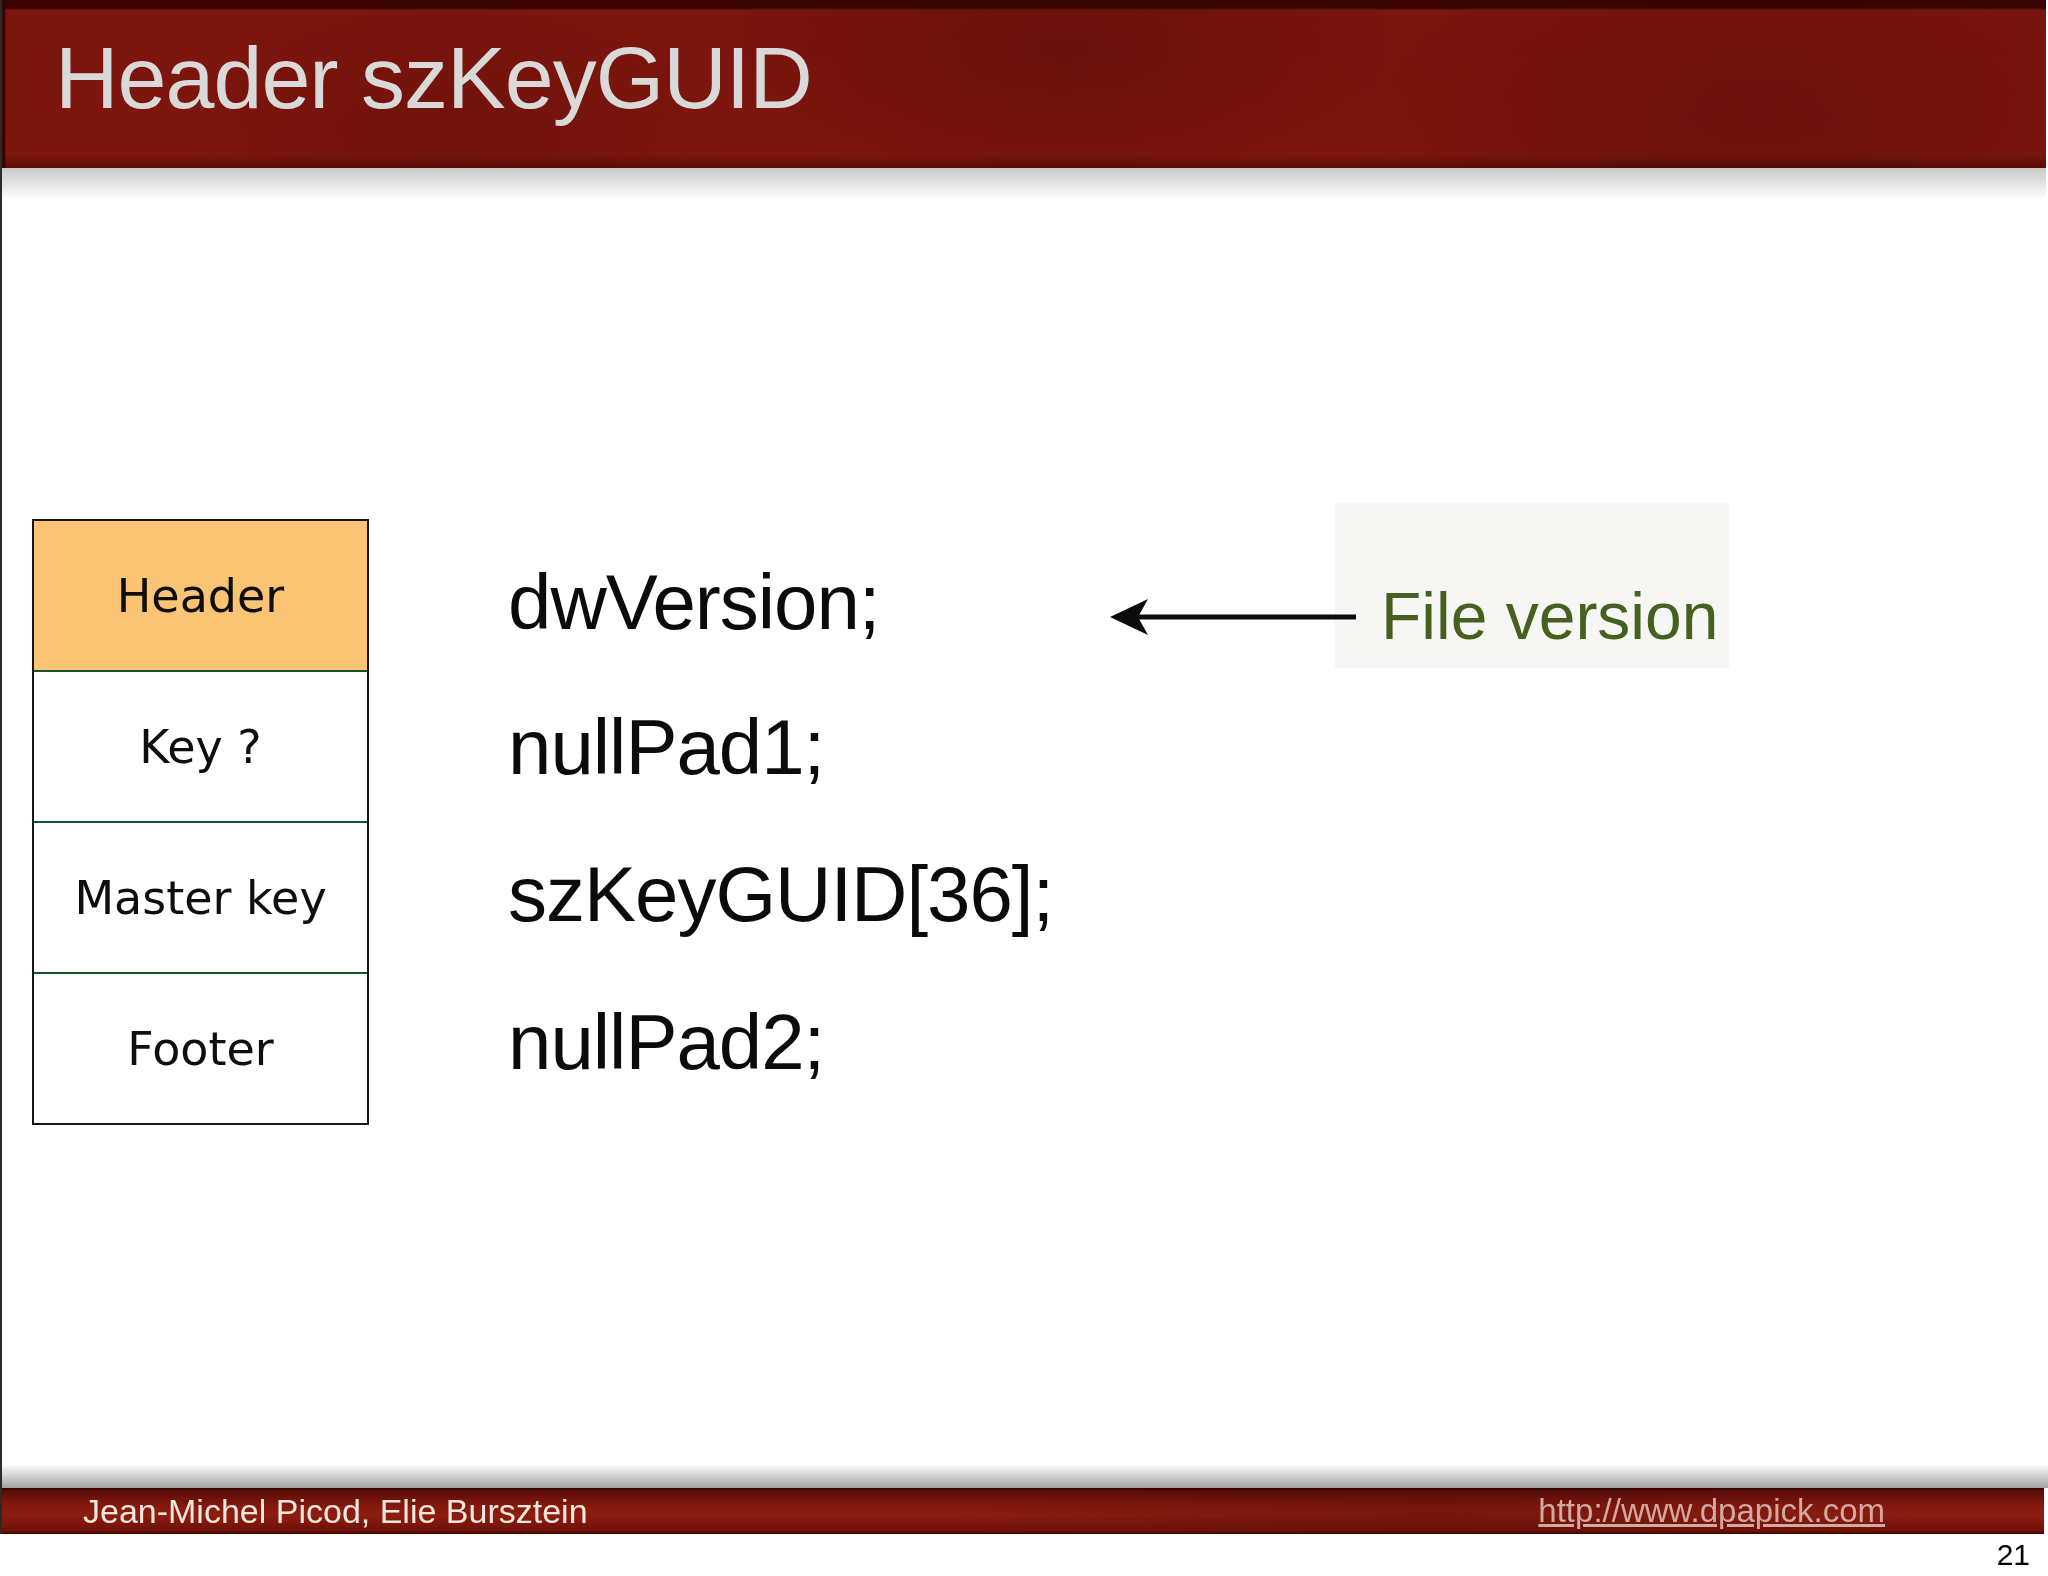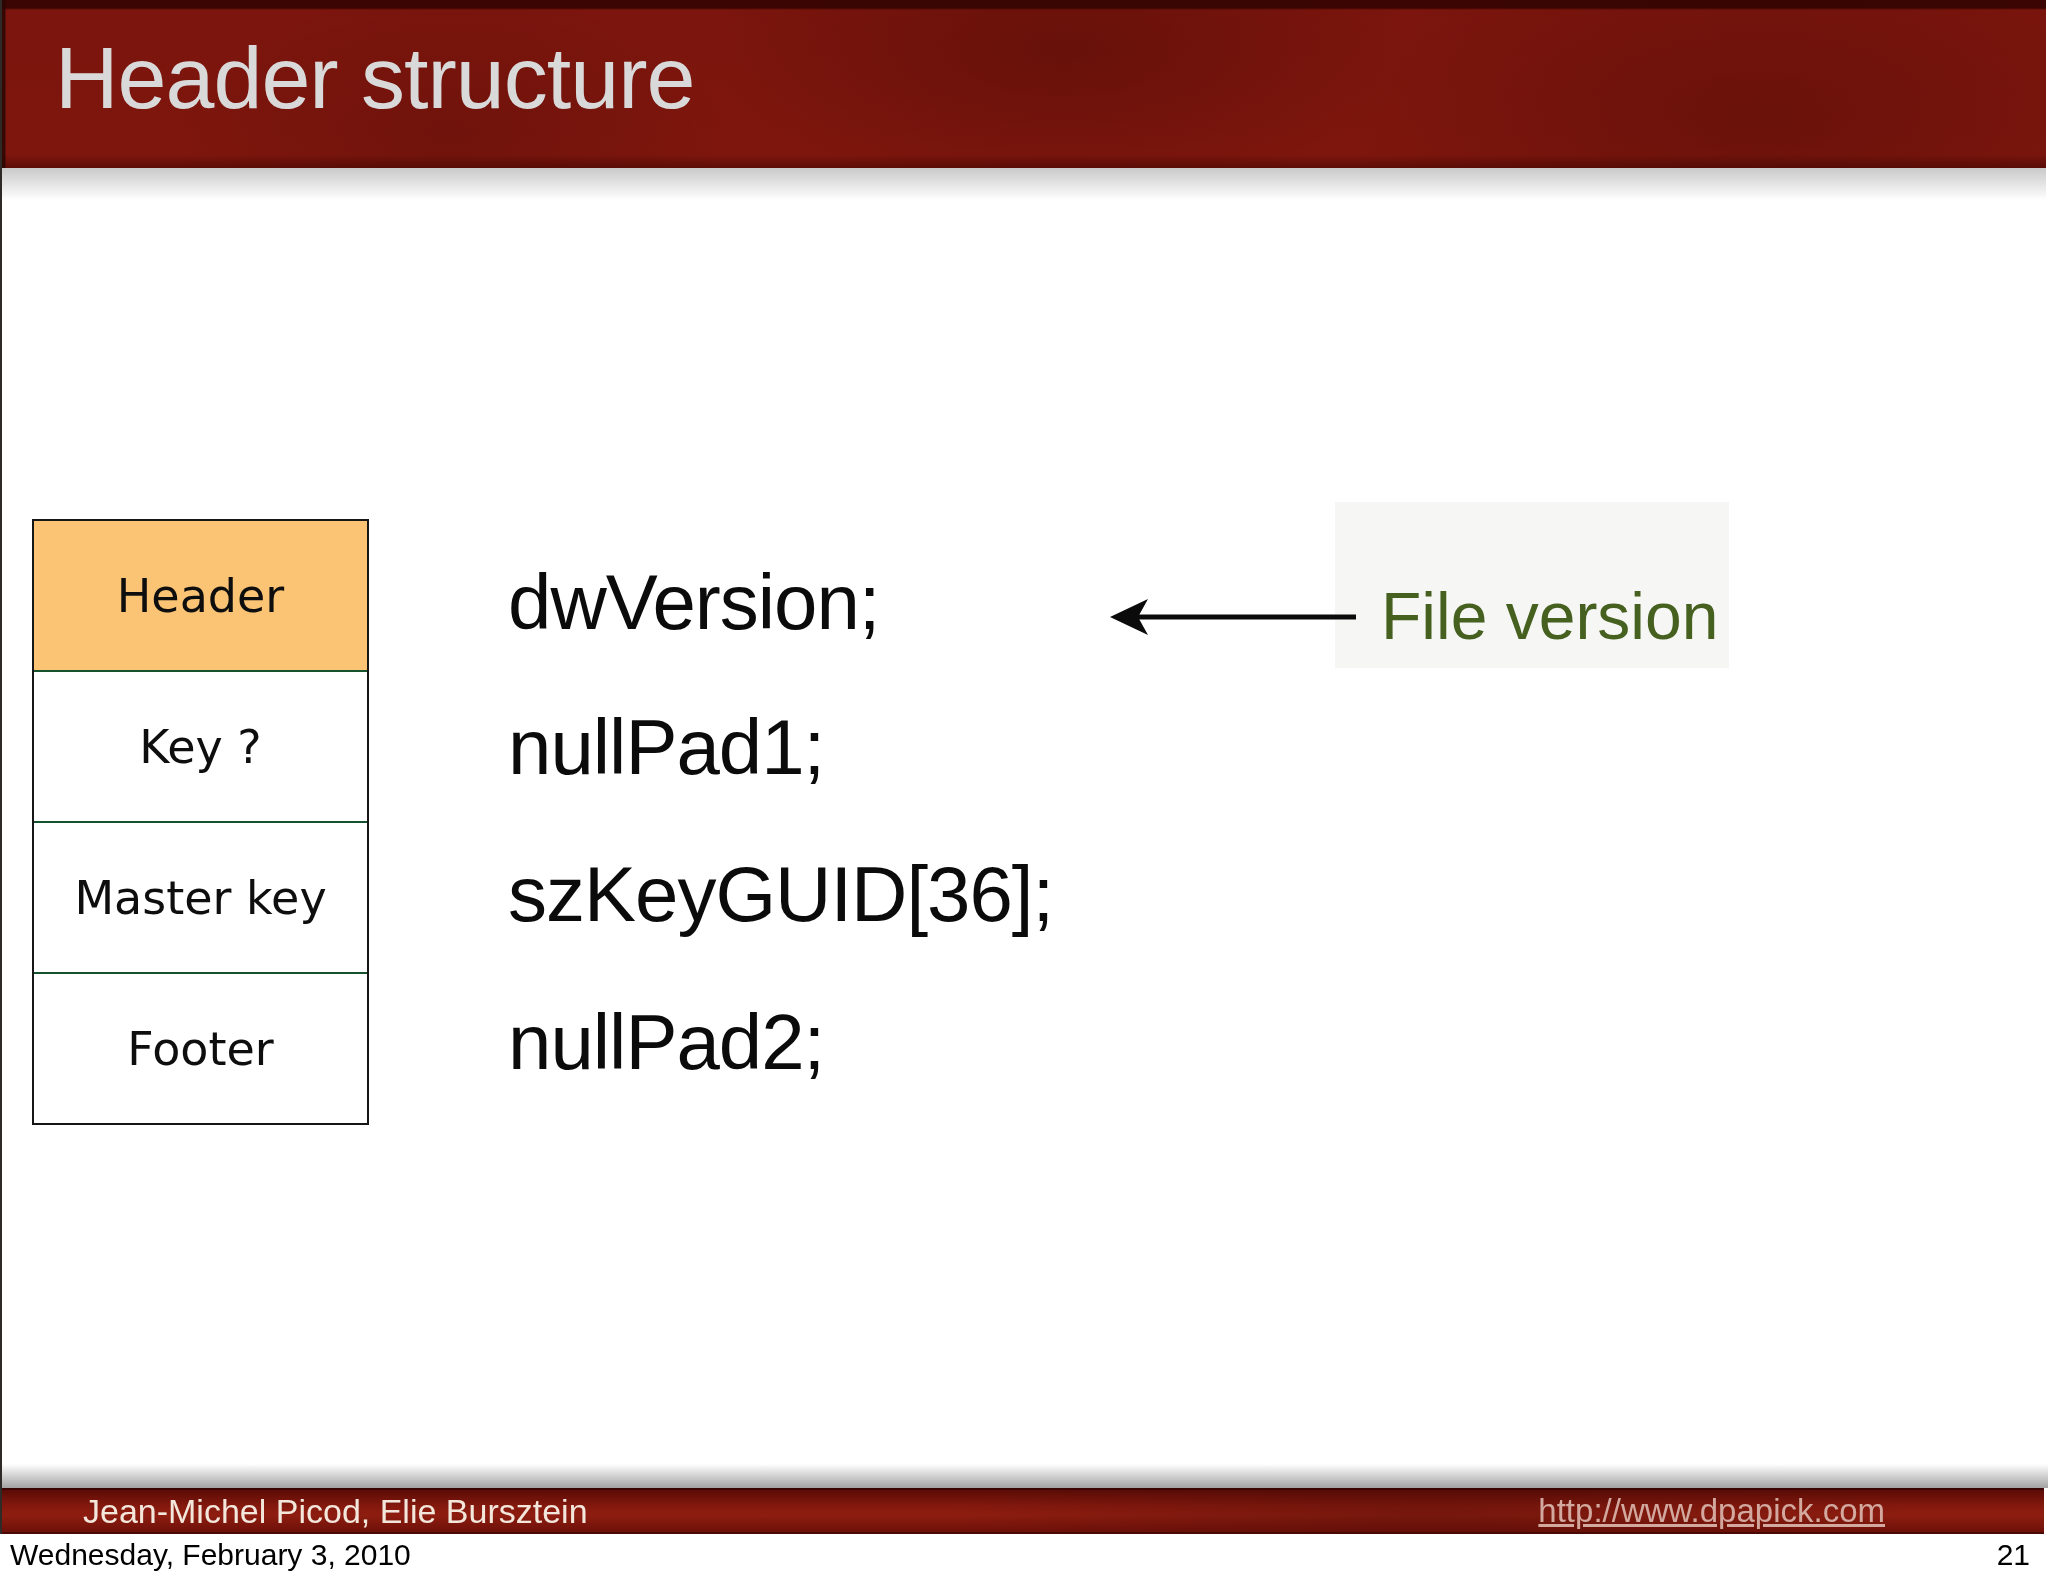--- a/index.html
+++ b/index.html
@@ -96,21 +96,21 @@
     position:absolute;left:10px;top:4px;font-size:30px;color:#000000;white-space:nowrap;
   }
   .bottom-page{
     position:absolute;right:18px;top:4px;font-size:30px;color:#000000;
   }
 </style>
 </head>
 <body>
 
 <div class="banner">
-  <div class="banner-title">Header structure</div>
+  <div class="banner-title">Header szKeyGUID</div>
 </div>
 <div class="banner-shadow"></div>
 <div class="left-edge"></div>
 
 <div class="stack">
   <div class="stack-cell hl">
     <span>Header</span>
   </div>
   <div class="stack-cell">
     <span>Key ?</span>
@@ -136,15 +136,14 @@
   <polygon points="2,23 40,5 30,23 40,41" fill="#0b0b0b"></polygon>
 </svg>
 <div class="annotation-label">File version</div>
 
 <div class="footer-shadow"></div>
 <div class="footer-bar">
   <div class="footer-authors">Jean-Michel Picod, Elie Bursztein</div>
   <a class="footer-url" href="#">http://www.dpapick.com</a>
 </div>
 <div class="bottom-strip">
-  <div class="bottom-date">Wednesday, February 3, 2010</div>
   <div class="bottom-page">21</div>
 </div>
 
 </body></html>

